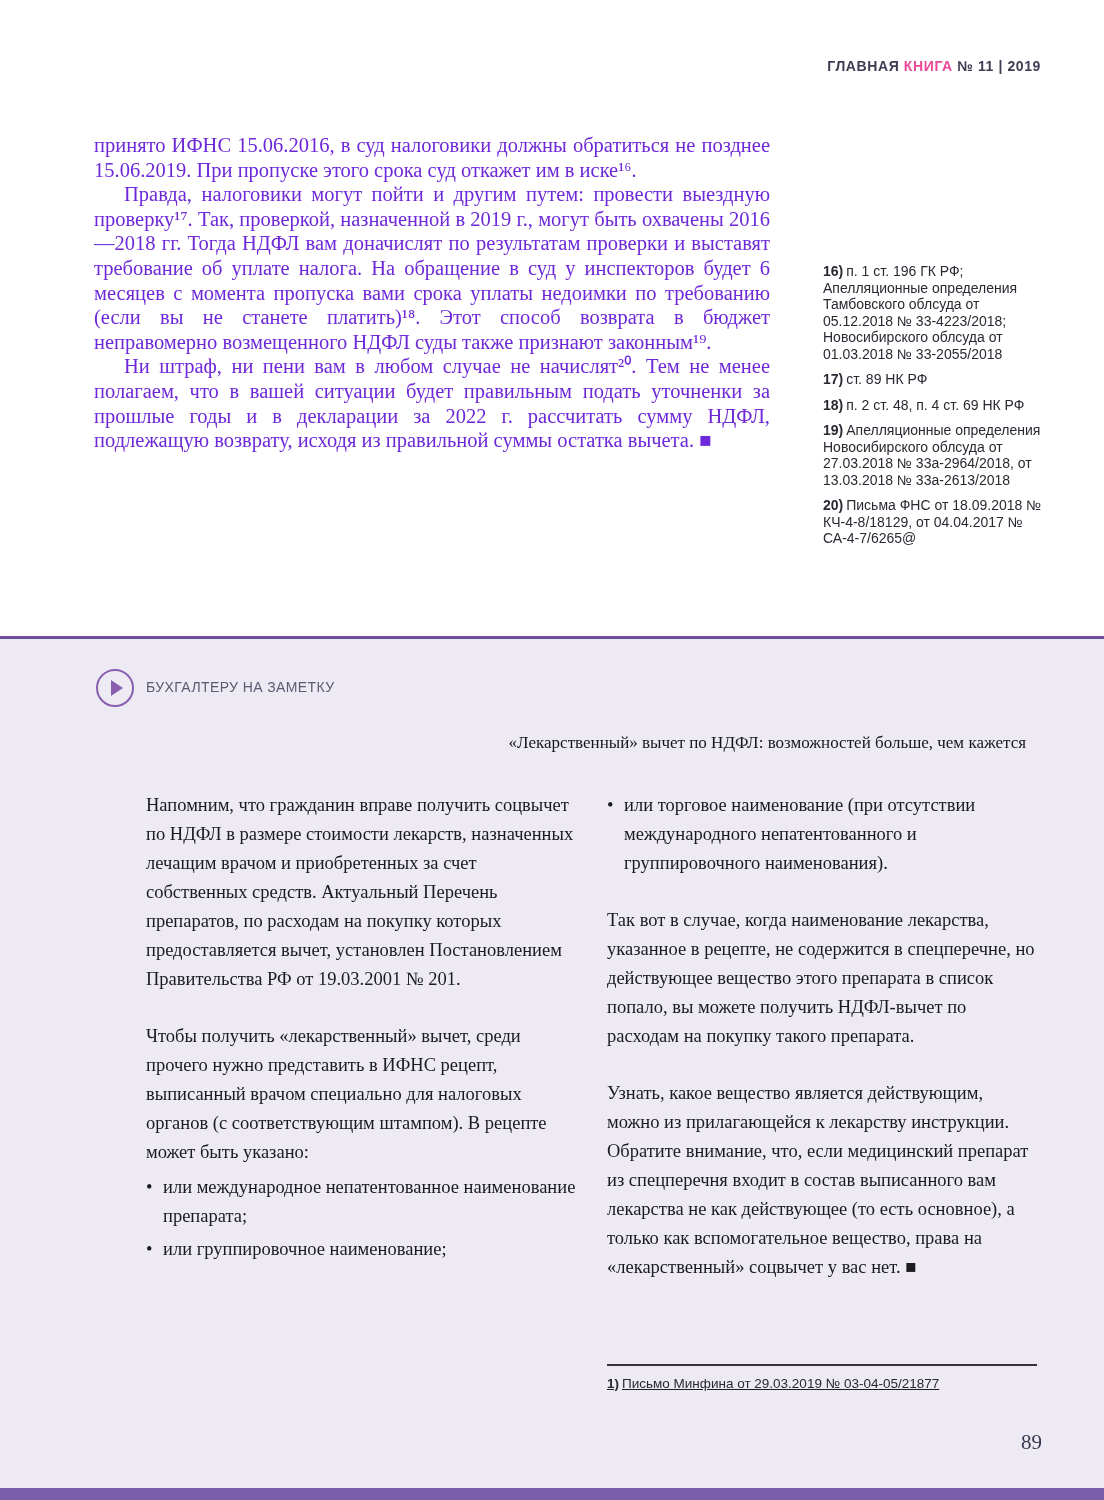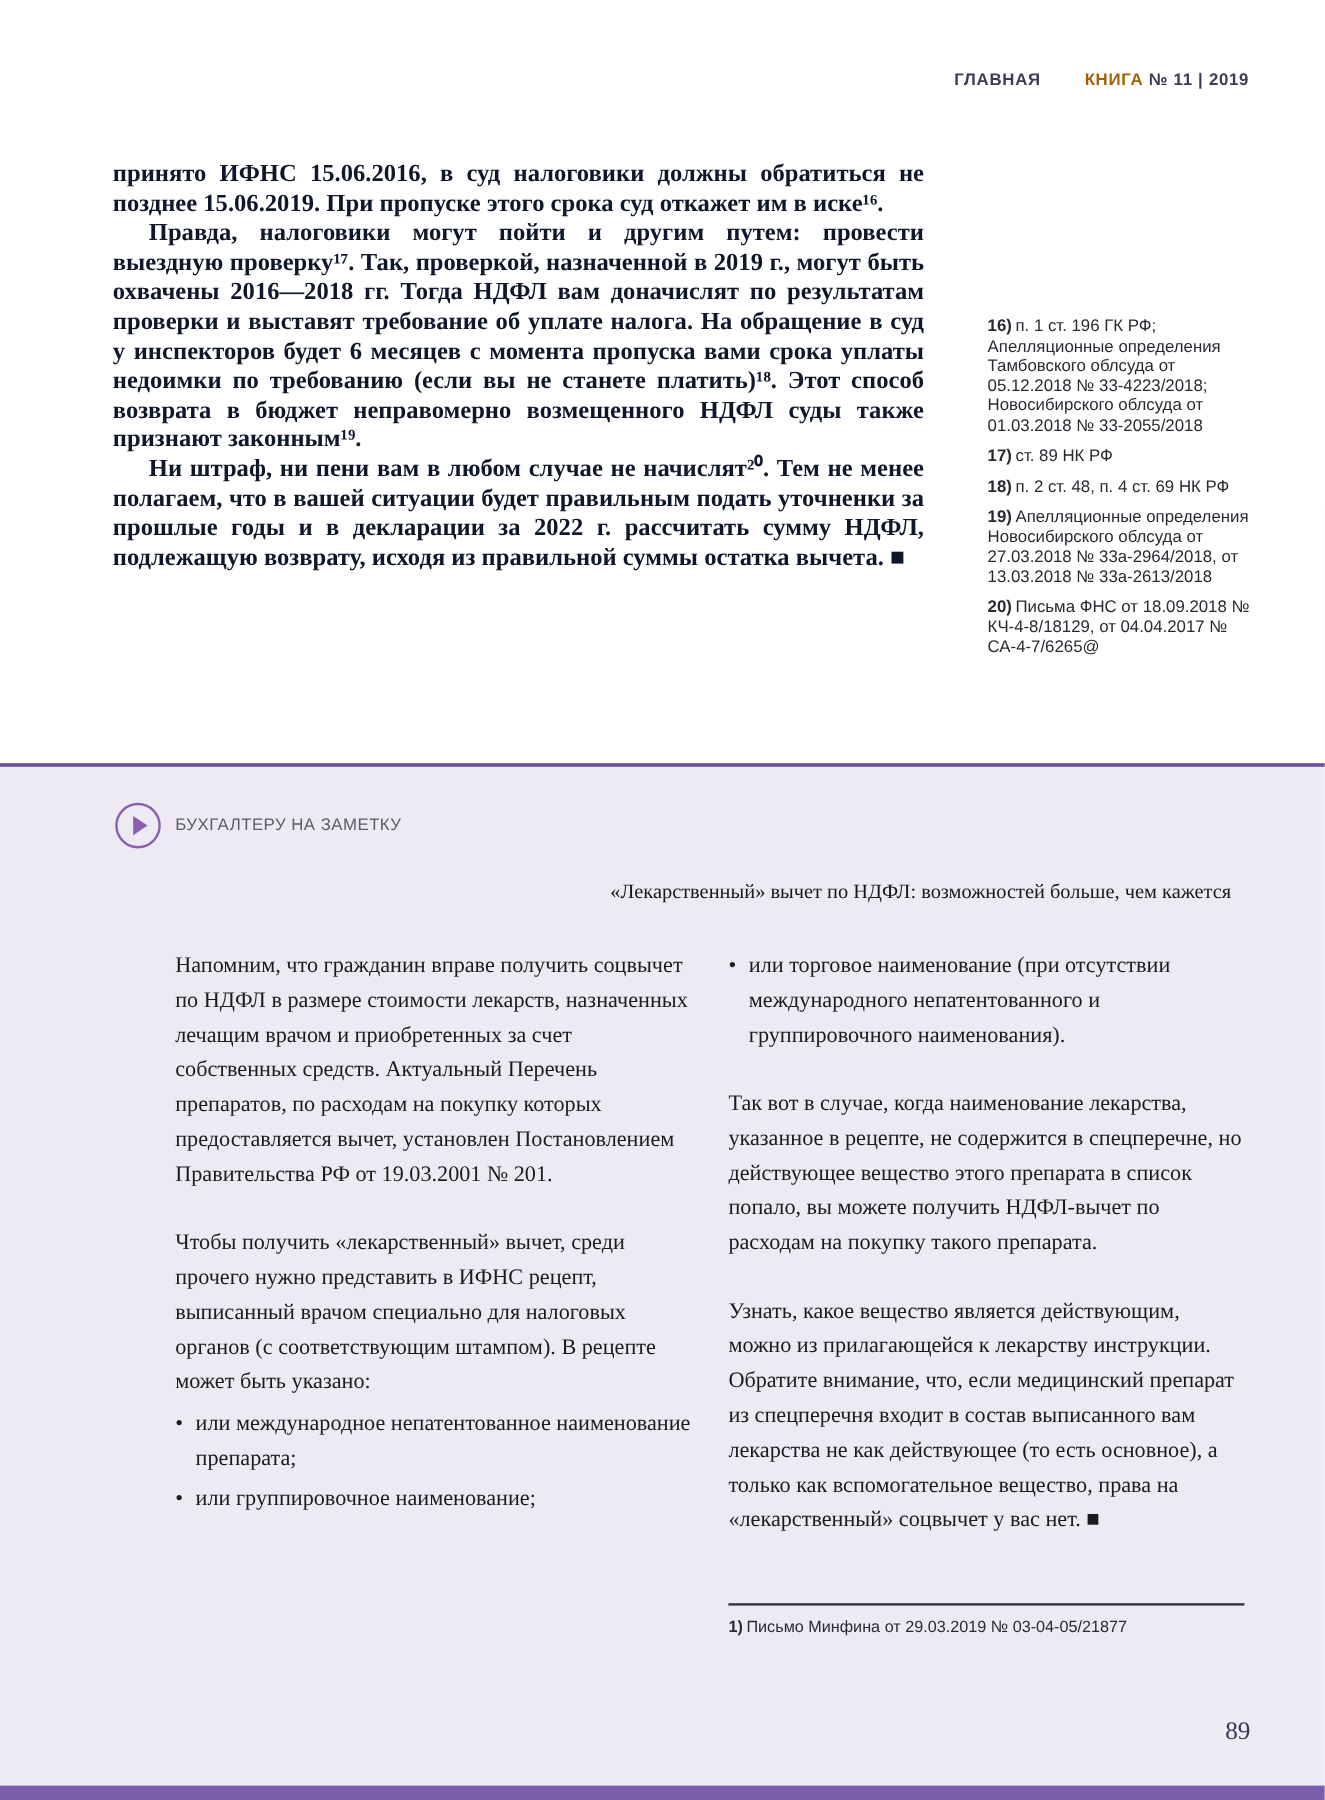--- a/index.html
+++ b/index.html
@@ -12,28 +12,27 @@
     overflow:hidden;
   }
 
   
   .mag-header {
     position:absolute; top:58px; right:63px;
     font-family:"Liberation Sans", sans-serif;
     font-size:14px; font-weight:bold; letter-spacing:0.6px;
     color:#3e3b52; white-space:nowrap;
   }
-  .mag-header .accent { color:#a16207;margin-left:32px; }
+  .mag-header .accent { color:#ec4899; }
 
   
   .main-text {
     position:absolute; left:94px; top:133px; width:676px;
     font-size:20.5px; line-height:24.6px; text-align:justify;
-    color:#0f172a;
-    font-weight:bold;
+    color:#6d28d9;
   }
   .main-text p { margin:0; }
   .main-text p.indent { text-indent:30px; }
 
   
   .sidebar {
     position:absolute; left:823px; top:263px; width:220px;
     font-family:"Liberation Sans", sans-serif;
     font-size:14px; line-height:16.5px; color:#2a2831;
   }
@@ -75,21 +74,21 @@
   }
   .col-left  { left:146px; width:432px; }
   .col-right { left:607px; width:430px; }
   .col p { margin:0 0 28px 0; }
   .col p.tight { margin-bottom:6px; }
   .bullet { position:relative; padding-left:17px; margin-bottom:4px; }
   .bullet .b { position:absolute; left:0; top:0; }
 
   
   .note-footnote {
-    position:absolute; left:607px; top:697px; width:430px;
+    position:absolute; left:607px; top:725px; width:430px;text-decoration:underline;
   }
   .note-footnote .rule { border-top:2px solid #35323d; margin-bottom:10px; }
   .note-footnote .txt {
     font-family:"Liberation Sans", sans-serif;
     font-size:13.5px; color:#2a2831;
   }
   .note-footnote .num { font-weight:bold; margin-right:3px; }
 
   
   .page-number {

